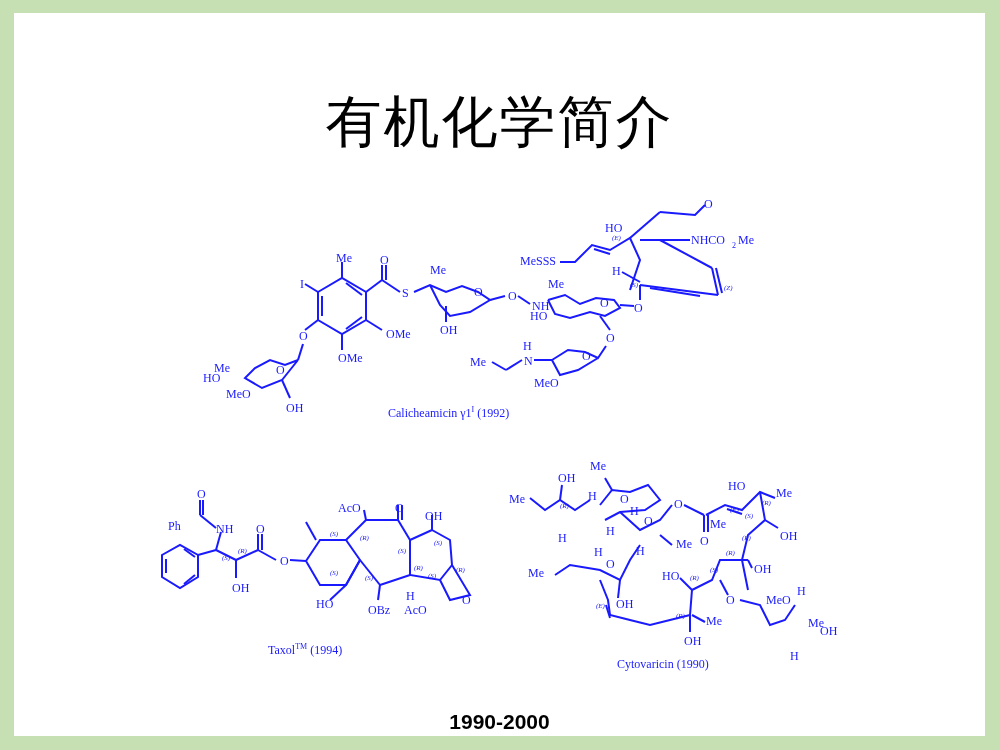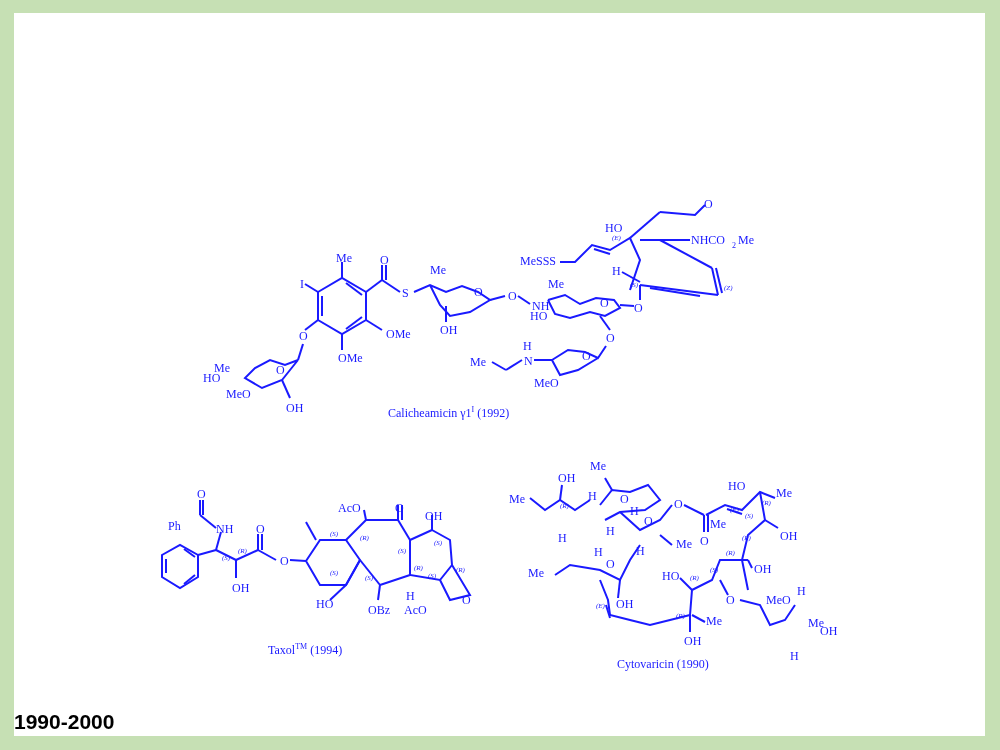--- a/index.html
+++ b/index.html
@@ -1,29 +1,30 @@
 <!DOCTYPE html>
 <html><head>
 <meta charset="utf-8">
 <style>
   html,body{margin:0;padding:0;}
   body{width:1000px;height:750px;background:#c6e0b4;position:relative;overflow:hidden;font-family:"DejaVu Sans",sans-serif;}
   .slide{position:absolute;left:14px;top:13px;width:971px;height:723px;background:#ffffff;}
   .title{position:absolute;left:0;width:100%;top:72px;text-align:center;font-size:56px;color:#000;letter-spacing:2px;font-family:"DejaVu Sans",sans-serif;}
-  .footer{position:absolute;left:0;width:100%;top:697px;font-size:21px;font-weight:bold;color:#000;font-family:"Liberation Sans",sans-serif;}
+  .footer{position:absolute;left:0;width:100%;top:697px;text-align:center;font-size:21px;font-weight:bold;color:#000;font-family:"Liberation Sans",sans-serif;}
   svg{position:absolute;left:0;top:0;}
   .mol line,.mol polyline,.mol path,.mol polygon{stroke:#1a1aff;stroke-width:2;fill:none;}
   .mol text{fill:#1a1aff;font-family:"Liberation Serif",serif;font-size:12px;}
   .mol .st{font-size:7px;font-style:italic;}
   .cap{fill:#1a1aff;font-family:"Liberation Serif",serif;font-size:12px;}
 </style>
 </head>
 <body>
 
 <div class="slide">
+  <div class="title">有机化学简介</div>
 
   <svg width="971" height="723" class="mol">
     <g transform="translate(-14,-13)">
 
       <polygon points="318,292 342,278 366,292 366,320 342,334 318,320"></polygon>
       <line x1="322" y1="296" x2="322" y2="316"></line>
       <line x1="346" y1="283" x2="362" y2="295"></line>
       <line x1="346" y1="329" x2="362" y2="317"></line>
       <line x1="342" y1="278" x2="342" y2="262"></line>
       <text x="336" y="262">Me</text>

